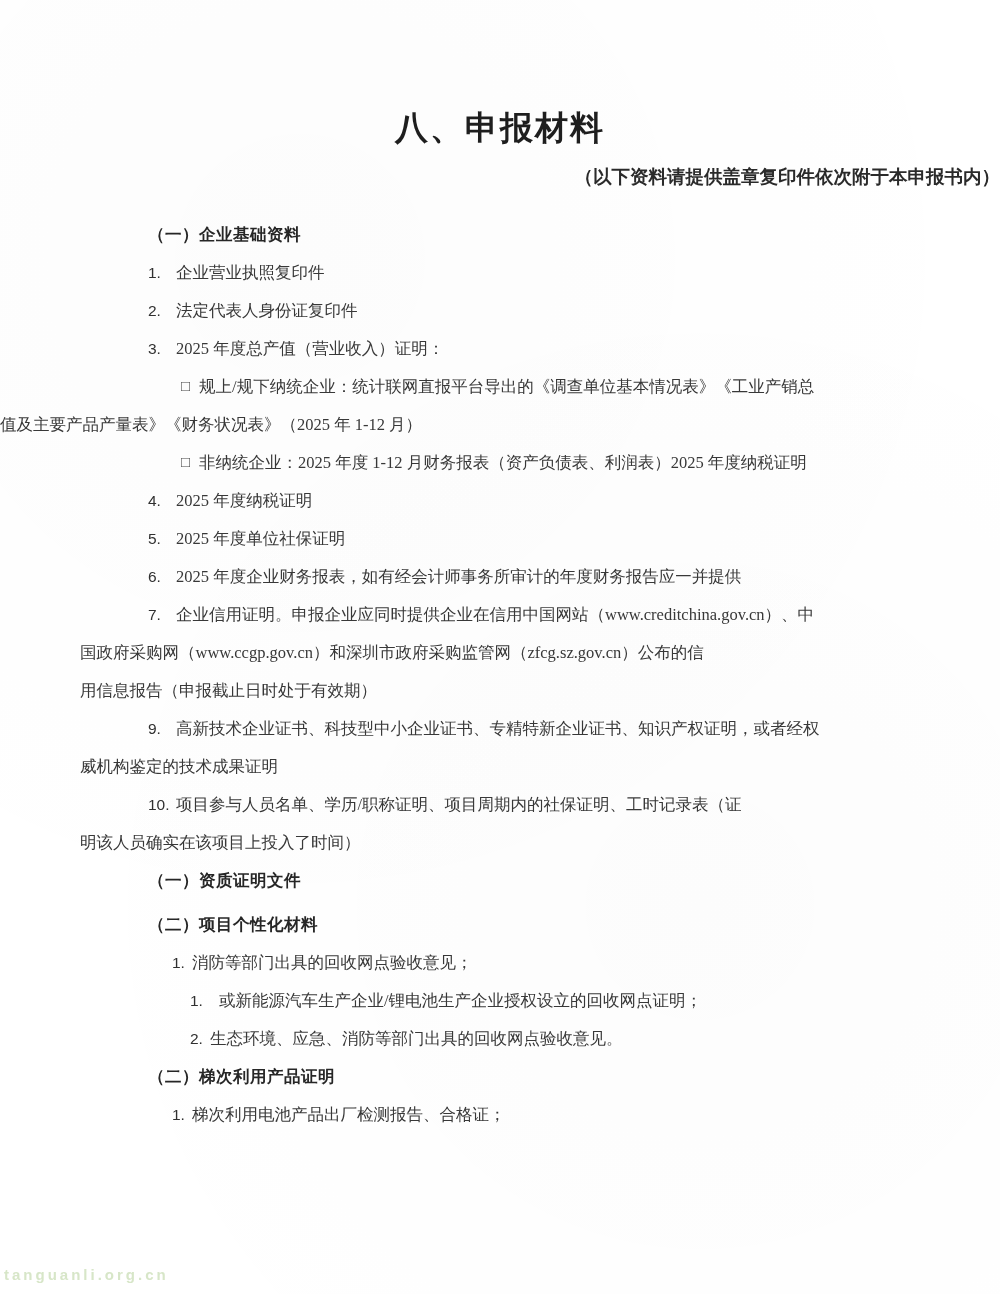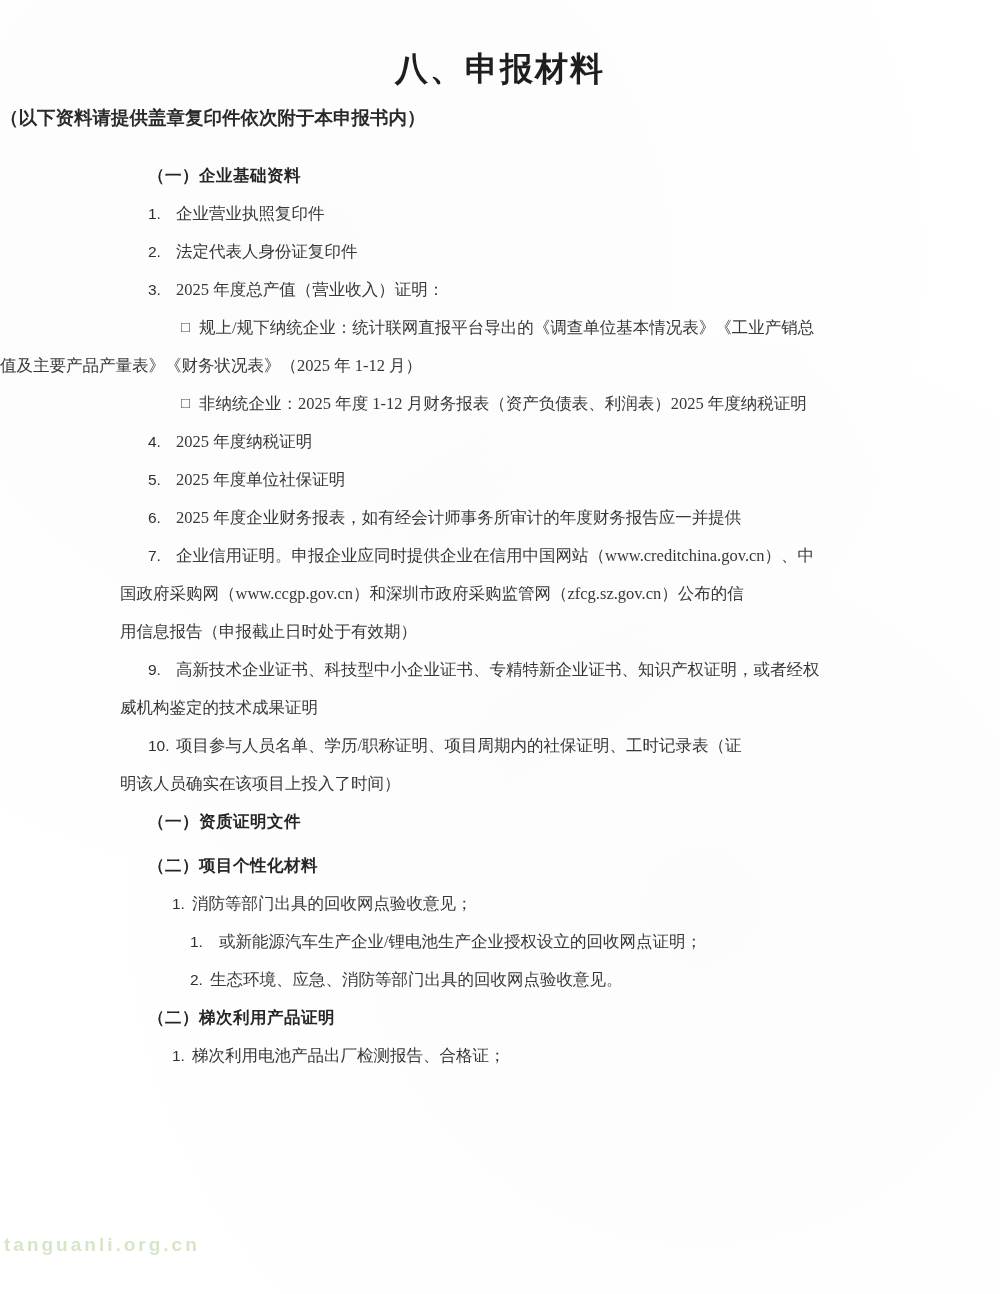--- a/index.html
+++ b/index.html
@@ -7,40 +7,40 @@
     width: 1000px; height: 1294px;
     background: #ffffff;
     font-family: "Liberation Serif", "DejaVu Serif", serif;
     color: #383838;
     overflow: hidden;
     position: relative;
   }
   .page {
     position: relative;
     width: 1000px; height: 1294px;
-    padding-top: 47px;
+    padding-top: 106px;
     box-sizing: border-box;
     
     background:
       radial-gradient(circle at 30% 20%, rgba(0,0,0,0.012), transparent 60%),
       radial-gradient(circle at 70% 70%, rgba(0,0,0,0.012), transparent 60%),
       #ffffff;
   }
   .doc-title {
     margin: 0;
     text-align: center;
     font-size: 33px;
     font-weight: bold;
     color: #1e1e1e;
     line-height: 44px;
     letter-spacing: 2px;
   }
   .doc-subtitle {
     margin-top: 12px;
-    text-align: left;
+    text-align: right;
     font-size: 18.5px;
     font-weight: bold;
     color: #2a2a2a;
     line-height: 30px;
   }
   .doc-body {
     margin-top: 24px;
     font-size: 16.5px;
     line-height: 38px;
   }
@@ -61,38 +61,38 @@
   }
   .line.cb { margin-left: 181px; }
   .line.cb .box {
     display: inline-block;
     margin-right: 9px;
     font-size: 15px;
     color: #444;
     transform: translateY(-1px);
   }
   .line.cl { }
-  .line.c  { margin-left: 120px; font-family: Liberation Serif, serif; }
+  .line.c  { margin-left: 80px; font-family: Liberation Serif, serif; }
   .line.s1 { margin-left: 172px; }
   .line.s2 { margin-left: 190px; }
   .line.s1 .num, .line.s2 .num {
     font-family: "Liberation Sans", "DejaVu Sans", sans-serif;
     font-size: 15.5px;
     color: #303030;
     margin-right: 7px;
   }
   .line.s2.wide .num { margin-right: 16px; }
   .gap-before { margin-top: 6px; }
   .watermark {
     position: absolute;
     left: 4px;
-    top: 1234px;
+    top: 1266px;
     font-family: "Liberation Sans", "DejaVu Sans", sans-serif;
     font-weight: bold;
-    font-size: 19px;
+    font-size: 15px;
     letter-spacing: 3px;
     color: #d7e6c8;
     user-select: none;
   }
 </style>
 </head>
 <body>
 
 <div class="page">
 

